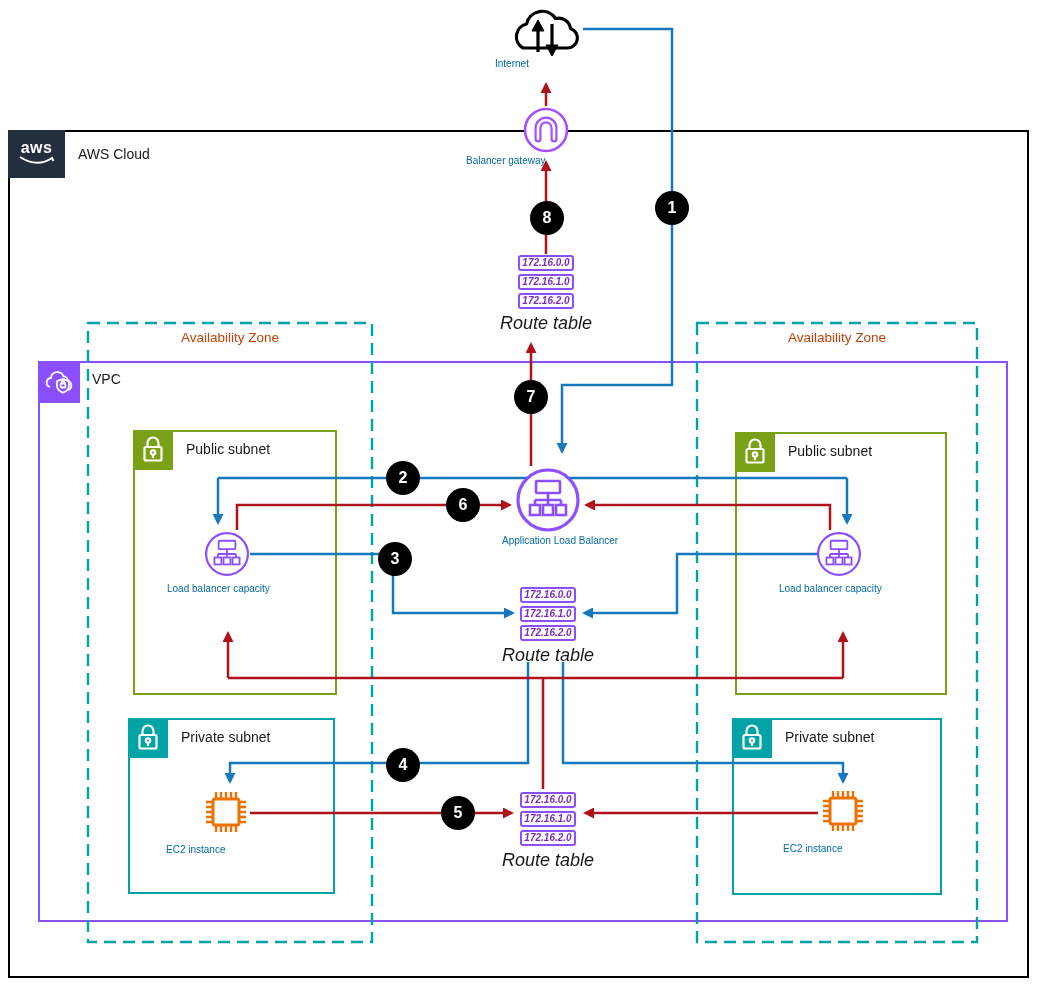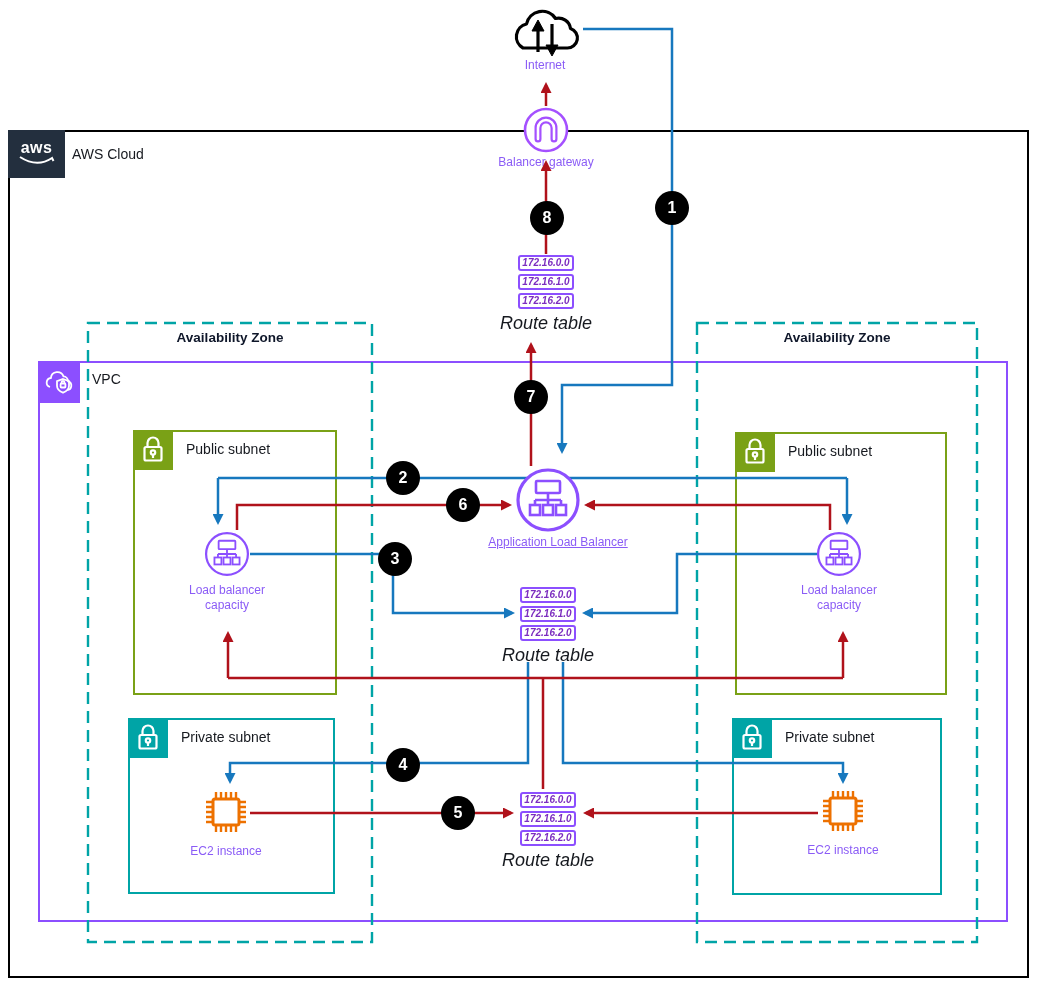--- a/index.html
+++ b/index.html
@@ -11,22 +11,22 @@
   .pub{border:2px solid #7AA116;}
   .priv{border:2px solid #00A4A6;}
   .hdr{position:absolute;width:40px;height:40px;display:flex;align-items:center;justify-content:center;}
   .hdr.green{background:#7AA116;}
   .hdr.teal{background:#00A4A6;}
   .hdr.purple{background:#8C4FFF;}
   .logo{position:absolute;left:8px;top:130px;width:57px;height:48px;background:#232F3E;
         display:flex;flex-direction:column;align-items:center;justify-content:center;}
   .logo .aws-word{color:#fff;font-weight:bold;font-size:16px;line-height:14px;letter-spacing:.5px;}
   .lbl{position:absolute;font-size:14px;color:#16191f;white-space:nowrap;}
-  .node-label{position:absolute;text-align:center;font-size:12px;line-height:1.25;color:#8b5cf6;}
-  .az-label{position:absolute;text-align:center;font-size:13.5px;color:#0f172a;font-weight:bold;}
+  .node-label{position:absolute;font-size:10px;line-height:1.25;color:#0369a1;}
+  .az-label{position:absolute;text-align:center;font-size:13.5px;color:#c2410c;}
   .wires{position:absolute;left:0;top:0;z-index:2;pointer-events:none;}
   .node{position:absolute;z-index:3;}
   .rt{position:absolute;width:100px;z-index:3;font-style:italic;}
   .rt-row{width:52px;height:12px;margin:0 auto 3px auto;border:2px solid #8C4FFF;border-radius:3px;
           background:#fff;font-size:10px;font-weight:bold;line-height:12px;text-align:center;color:#7B2CBF;}
   .rt-label{margin-top:4px;text-align:center;font-size:18px;color:#16191f;white-space:nowrap;}
   .badge{position:absolute;width:34px;height:34px;border-radius:50%;background:#000;color:#fff;
          display:flex;align-items:center;justify-content:center;font-size:16px;font-weight:bold;z-index:4;}
   .defs-holder{position:absolute;width:0;height:0;overflow:hidden;}
 </style>
@@ -67,21 +67,21 @@
     </defs>
   </svg>
 
   <div class="box aws-cloud" style="left:8px;top:130px;width:1021px;height:848px;"></div>
   <div class="logo">
     <span class="aws-word">aws</span>
     <svg width="40" height="12" viewBox="0 0 40 12">
       <path d="M3,2 Q20,13 35,3 l1.5,3" stroke="#fff" stroke-width="2" fill="none"></path>
     </svg>
   </div>
-  <div class="lbl" style="left:72px;top:146px;font-size:14px;">AWS Cloud</div>
+  <div class="lbl" style="left:78px;top:146px;font-size:14px;">AWS Cloud</div>
 
   <div class="box vpc" style="left:38px;top:361px;width:970px;height:561px;"></div>
   <div class="hdr purple" style="left:38px;top:361px;width:42px;height:42px;">
     <svg width="36" height="36" viewBox="0 0 36 36">
       <g stroke="#fff" stroke-width="1.8" fill="none">
         <path d="M9,23 a4.6,4.6 0 0 1 .9,-9 a6.5,6.5 0 0 1 12.6,-1.6 a5,5 0 0 1 4.6,5 a4.5,4.5 0 0 1 -1,8.8"></path>
         <path d="M22,15 l6,2.2 v4.6 c0,3.4 -2.5,5.6 -6,6.9 c-3.5,-1.3 -6,-3.5 -6,-6.9 v-4.6 z"></path>
         <rect x="19.6" y="19.5" width="4.8" height="4" rx="0.8"></rect>
         <path d="M20.6,19.5 v-1.2 a1.4,1.4 0 0 1 2.8,0 v1.2"></path>
       </g>
@@ -184,21 +184,21 @@
   <div class="rt" style="left:496px;top:255px;">
     <div class="rt-row">172.16.0.0</div>
     <div class="rt-row">172.16.1.0</div>
     <div class="rt-row">172.16.2.0</div>
     <div class="rt-label">Route table</div>
   </div>
 
   <svg class="node" style="left:515px;top:467px;" width="66" height="66">
       <use href="#lbtree"></use>
     </svg>
-  <div class="node-label" style="left:488px;top:535px;width:140px;text-decoration:underline;">Application Load Balancer</div>
+  <div class="node-label" style="left:502px;top:535px;width:140px;">Application Load Balancer</div>
 
   <svg class="node" style="left:204px;top:531px;" width="46" height="46">
       <use href="#lbtree"></use>
     </svg>
   <div class="node-label" style="left:167px;top:583px;width:120px;">Load balancer capacity</div>
 
   <svg class="node" style="left:816px;top:531px;" width="46" height="46">
       <use href="#lbtree"></use>
     </svg>
   <div class="node-label" style="left:779px;top:583px;width:120px;">Load balancer capacity</div>

